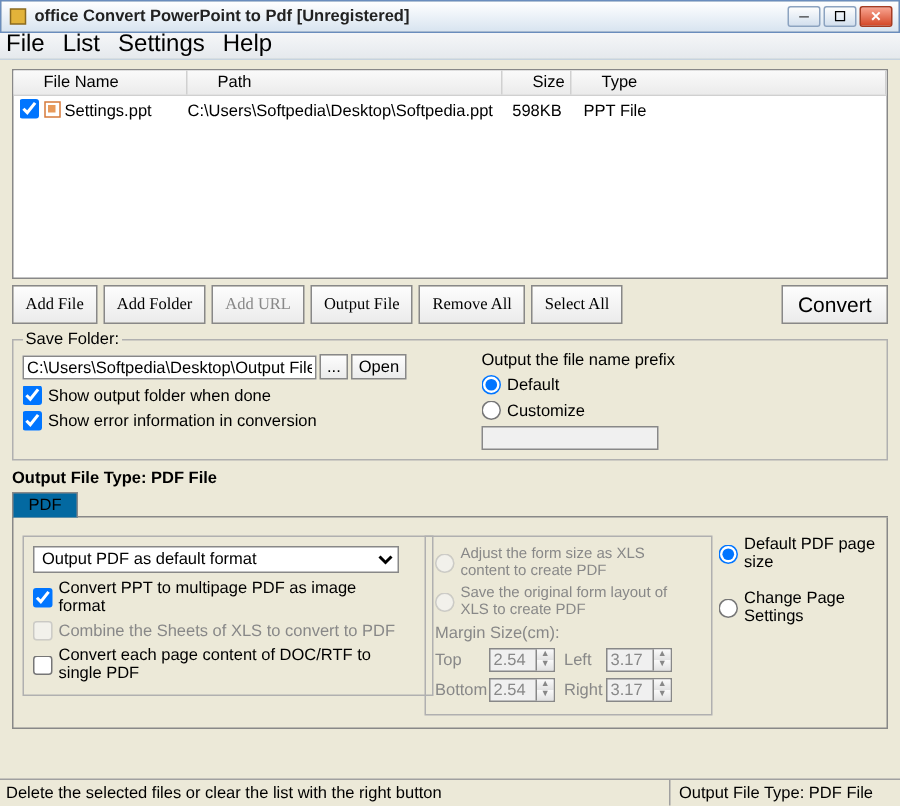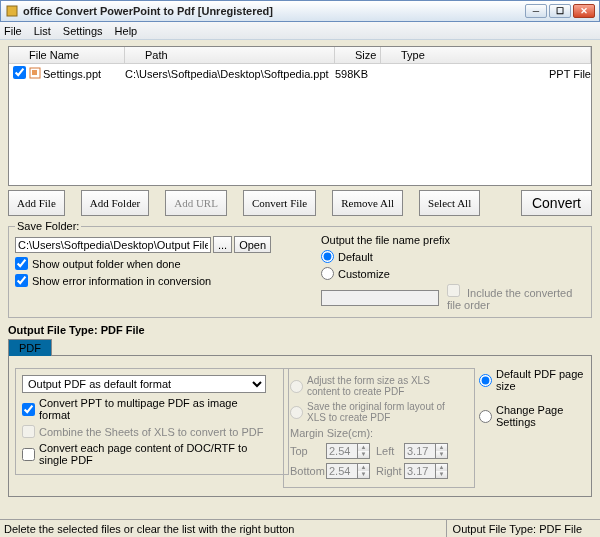--- a/index.html
+++ b/index.html
@@ -2,38 +2,38 @@
 <html><head>
 <meta charset="utf-8">
 <style>
 * { box-sizing: border-box; margin: 0; padding: 0; }
 body { font-family: Tahoma, sans-serif; font-size: 11px; background: #ece9d8; width: 600px; height: 537px; overflow: hidden; }
 .titlebar { height: 22px; background: linear-gradient(#fff, #d8e4f0); border: 1px solid #6a8dbd; display: flex; align-items: center; padding: 0 4px; font-weight: bold; }
 .titlebar .icon { width: 14px; height: 14px; margin-right: 4px; display: inline-block; }
 .titlebar .title { flex: 1; font-size: 11px; color: #222; }
 .winbtn { width: 22px; height: 14px; margin-left: 2px; border: 1px solid #8ca3c0; border-radius: 2px; display: flex; align-items: center; justify-content: center; font-size: 9px; background: linear-gradient(#fdfdfd,#d3e0ee); cursor: pointer; }
 .winbtn.close { background: linear-gradient(#f8a490,#d44828); color: #fff; border-color: #a63b21; }
-.menubar { height: 18px; background: linear-gradient(#f5f6f8,#e5e9ed); border-bottom: 1px solid #c6d3df; display: flex; align-items: center; padding: 0 4px; font-size: 11px; }
+.menubar { height: 18px; background: linear-gradient(#f5f6f8,#e5e9ed); border-bottom: 1px solid #c6d3df; display: flex; align-items: flex-end; padding: 0 4px; font-size: 16px; }
 .menubar span { margin-right: 12px; cursor: pointer; }
 .content { padding: 6px 8px 2px 8px; }
 .filebox { border: 1px solid #888; background: #fff; height: 140px; }
 .filehead { display: flex; background: linear-gradient(#fafafa,#ebebeb); border-bottom: 1px solid #d0d0d0; }
 .filehead div { border-right: 1px solid #d0d0d0; padding: 2px 20px; font-size: 11px; }
 .col-name { width: 116px; }
 .col-path { width: 210px; }
 .col-size { width: 46px; text-align: right; }
 .col-type { flex: 1; }
 .filerow { display: flex; padding: 2px 0; align-items: center; }
 .filerow .cb { width: 20px; text-align: center; }
 .filerow .ic { width: 14px; }
 .filerow .fname { width: 82px; }
 .filerow .fpath { width: 210px; }
-.filerow .fsize { width: 46px; text-align: left; }
-.filerow .ftype { flex: 1; padding-left: 8px; text-align: right; }
-.btnrow { display: flex; gap: 16px; margin-top: 4px; align-items: stretch; }
+.filerow .fsize { width: 46px; text-align: center; }
+.filerow .ftype { flex: 1; padding-left: 8px; }
+.btnrow { display: flex; gap: 4px; margin-top: 4px; align-items: stretch; }
 .btn { border: 1px solid #888; background: linear-gradient(#fdfdfd,#ebebeb); padding: 3px 8px; font-size: 11px; cursor: pointer; font-family: Tahoma; }
 .btn.disabled { color: #888; }
 .btn.convert { margin-left: auto; padding: 4px 10px; font-size: 14px; font-family: Arial; }
 fieldset { border: 1px solid #b0b0b0; padding: 2px 6px 6px 6px; margin-top: 4px; }
 legend { font-size: 11px; padding: 0 2px; }
 .row { display: flex; align-items: center; margin-top: 2px; }
 .txtinput { border: 1px solid #888; background: #fff; padding: 1px 2px; font-size: 11px; font-family: inherit; }
 .smbtn { border: 1px solid #888; background: linear-gradient(#fdfdfd,#ebebeb); padding: 0 4px; height: 17px; font-size: 11px; cursor: pointer; margin-left: 2px; }
 .chk { margin-right: 4px; }
 .radio { margin-right: 4px; }
@@ -102,21 +102,21 @@
       <span class="fpath">C:\Users\Softpedia\Desktop\Softpedia.ppt</span>
       <span class="fsize">598KB</span>
       <span class="ftype">PPT File</span>
     </div>
   </div>
 
   <div class="btnrow">
     <button class="btn">Add File</button>
     <button class="btn">Add Folder</button>
     <button class="btn disabled">Add URL</button>
-    <button class="btn">Convert File</button>
+    <button class="btn">Output File</button>
     <button class="btn">Remove All</button>
     <button class="btn">Select All</button>
     <button class="btn convert">Convert</button>
   </div>
 
   <fieldset>
     <legend>Save Folder:</legend>
     <div class="savegrid">
       <div class="saveleft">
         <div class="row">
@@ -138,24 +138,20 @@
         <div class="row mt4">
           <input type="radio" name="prefix" class="radio" checked="" style="">
           <label>Default</label>
         </div>
         <div class="row mt4">
           <input type="radio" name="prefix" class="radio" style="">
           <label>Customize</label>
         </div>
         <div class="row mt4">
           <input type="text" class="txtinput" style="width: 118px; background: rgb(240, 240, 240);" disabled="">
-          <span style="margin-left:8px" class="gray-text">
-            <input type="checkbox" class="chk" disabled="" style="">
-            <label class="gray-text">Include the converted file order</label>
-          </span>
         </div>
       </div>
     </div>
   </fieldset>
 
   <div class="sec-title">Output File Type:  PDF File</div>
 
   <div class="tabs">
     <div class="tab active">PDF</div>
   </div>

